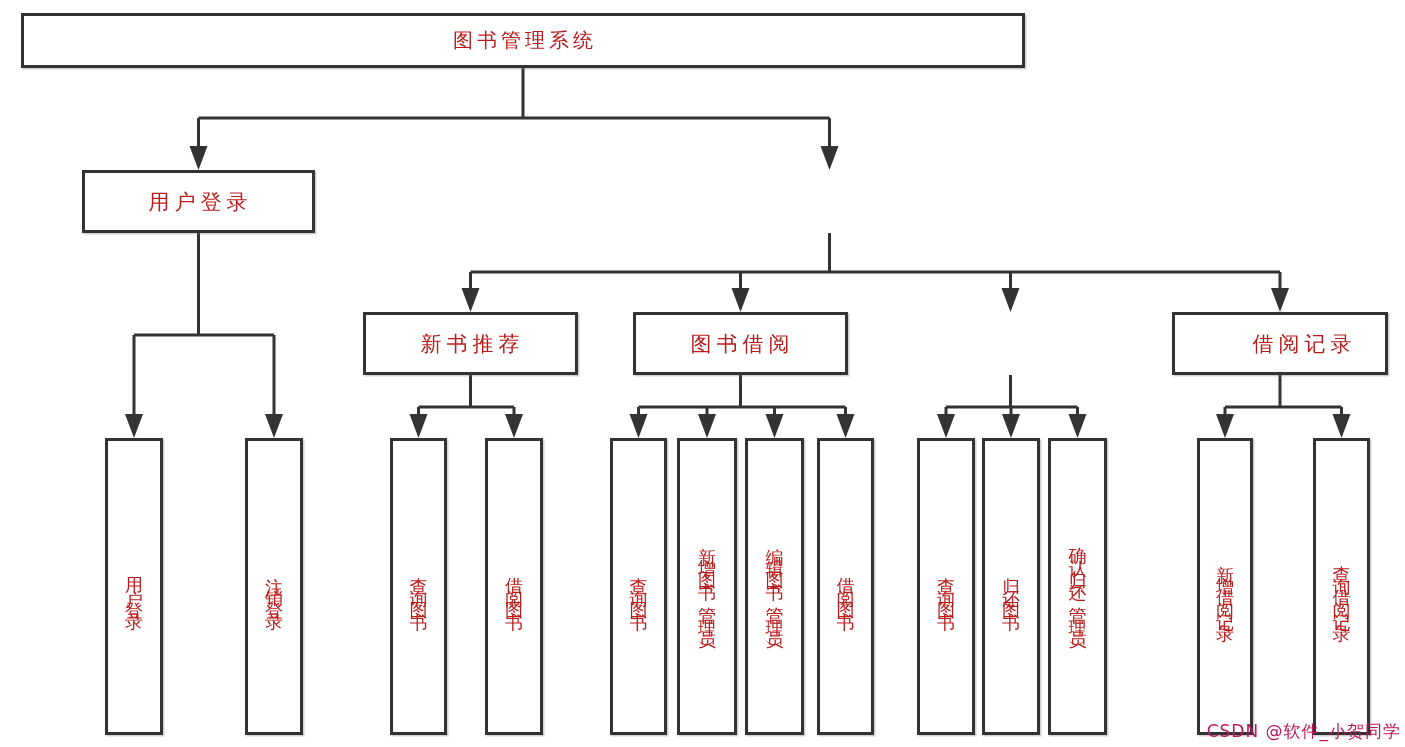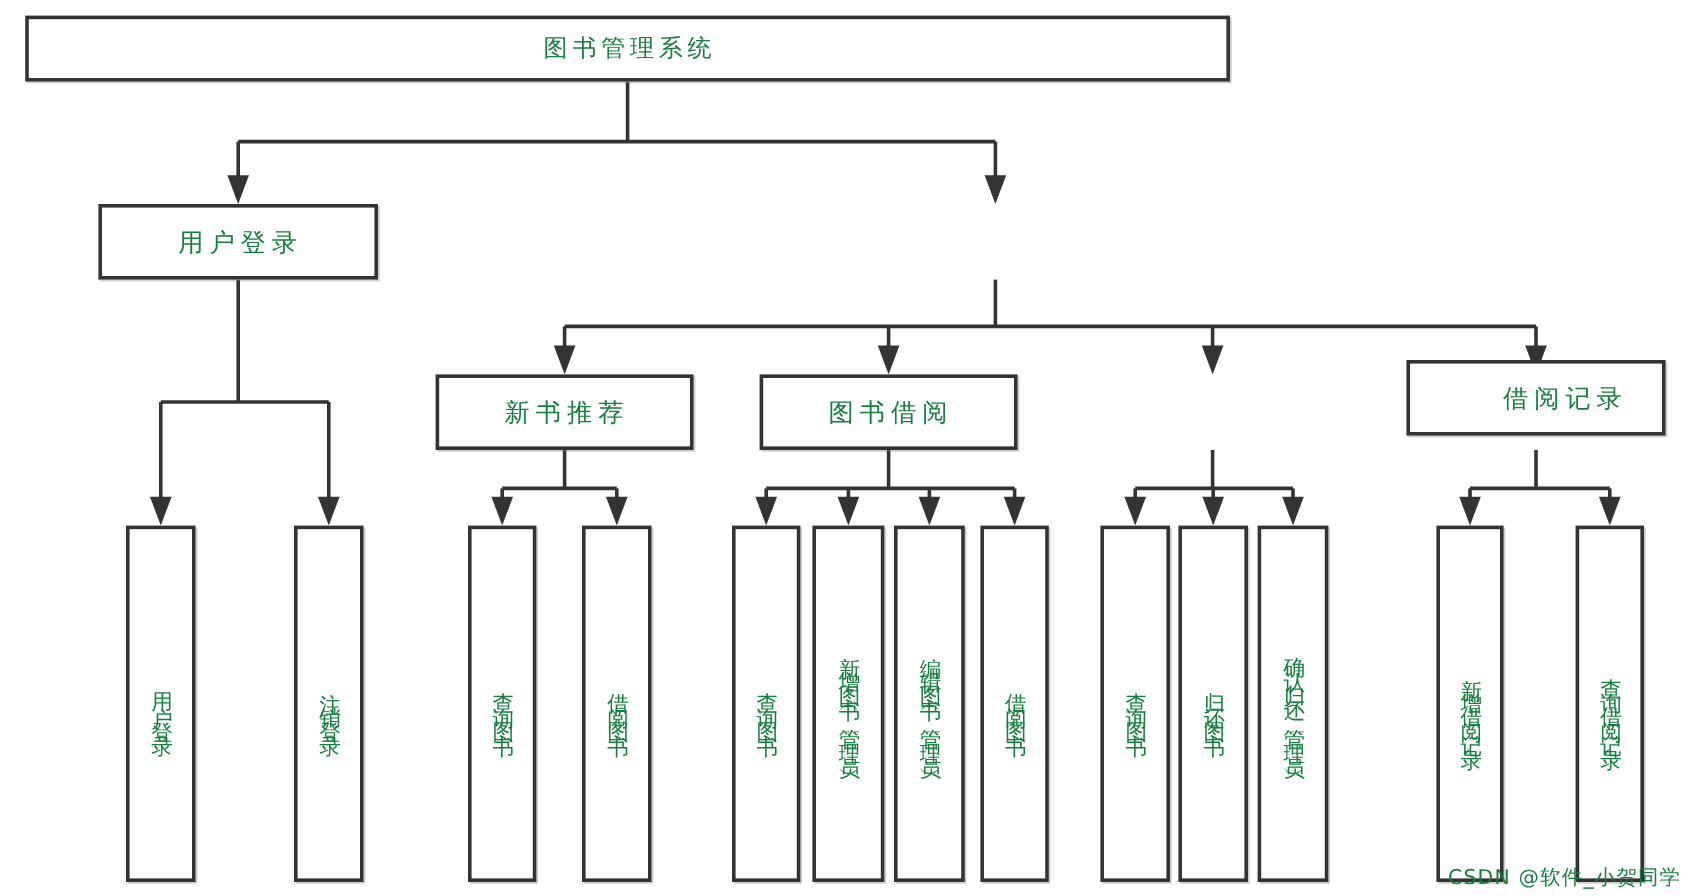--- a/index.html
+++ b/index.html
@@ -15,21 +15,21 @@
     position: absolute;
     left: 0; top: 0;
     width: 1405px; height: 747px;
     z-index: 0;
   }
   .box {
     position: absolute;
     box-sizing: border-box;
     background: #ffffff;
     border: 3px solid #333333;
-    color: #15803d;
+    color: #b91c1c;
     display: flex;
     align-items: center;
     justify-content: center;
     z-index: 1;
     box-shadow: 1.5px 1.5px 0 rgba(120,120,120,0.35);
   }
   .h-label {
     font-size: 20px;
     letter-spacing: 4px;
     white-space: nowrap;
@@ -43,21 +43,21 @@
     letter-spacing: 12px;
     line-height: 1;
     white-space: nowrap;
   }
   #watermark {
     position: absolute;
     right: 4px;
     bottom: 4px;
     font-size: 17px;
     letter-spacing: 1px;
-    color: #15803d;
+    color: #be185d;
     z-index: 2;
     white-space: nowrap;
   }
 </style>
 </head>
 <body>
 
 <div id="canvas">
 
   <svg id="wires" viewBox="0 0 1405 747" xmlns="http://www.w3.org/2000/svg">
@@ -140,21 +140,21 @@
   <div class="box" style="left:82px; top:170px; width:233px; height:63px;">
     <span class="h-label l23">用户登录</span>
   </div>
 
   <div class="box" style="left:363px; top:312px; width:215px; height:63px;">
     <span class="h-label l23">新书推荐</span>
   </div>
   <div class="box" style="left:633px; top:312px; width:215px; height:63px;">
     <span class="h-label l23">图书借阅</span>
   </div>
-  <div class="box" style="left:1172px; top:300px; width:216px; height:63px;padding-left:45px;">
+  <div class="box" style="left:1172px; top:312px; width:216px; height:63px;padding-left:45px;">
     <span class="h-label l23">借阅记录</span>
   </div>
 
   <div class="box" style="left:105px; top:438px; width:58px; height:297px;">
     <span class="v-label">用户登录</span>
   </div>
   <div class="box" style="left:245px; top:438px; width:58px; height:297px;">
     <span class="v-label">注销登录</span>
   </div>
 

